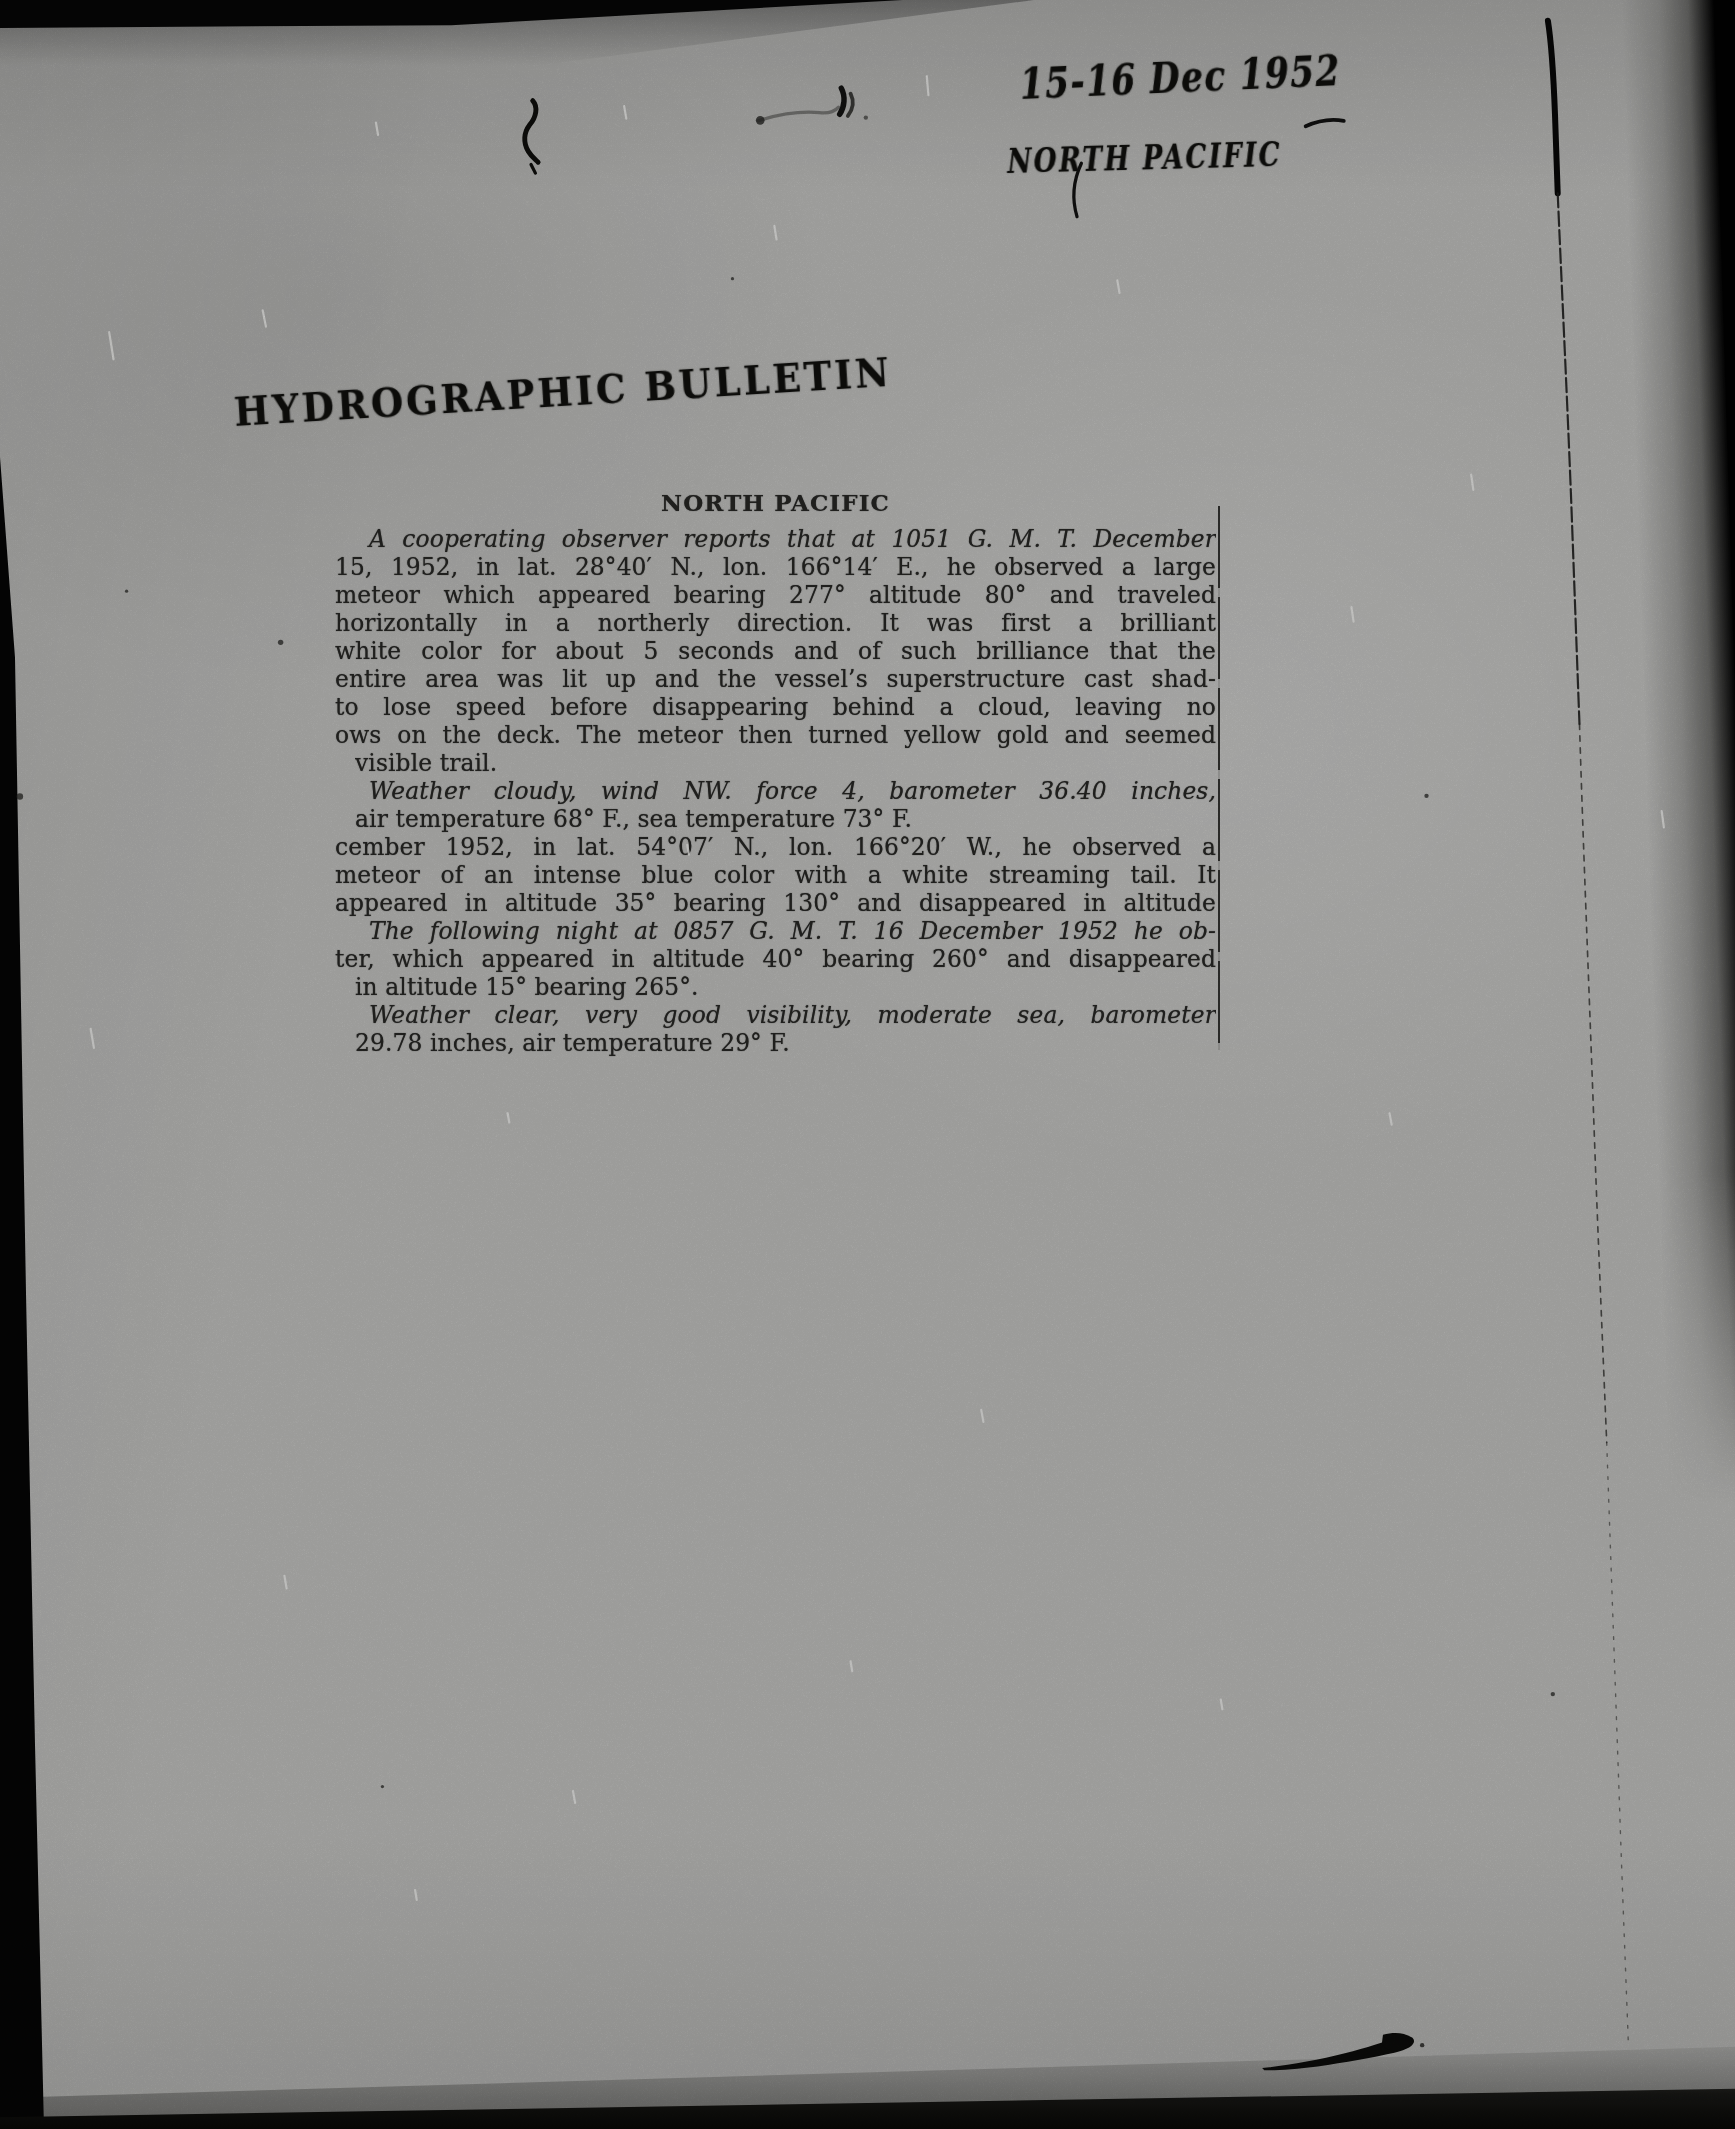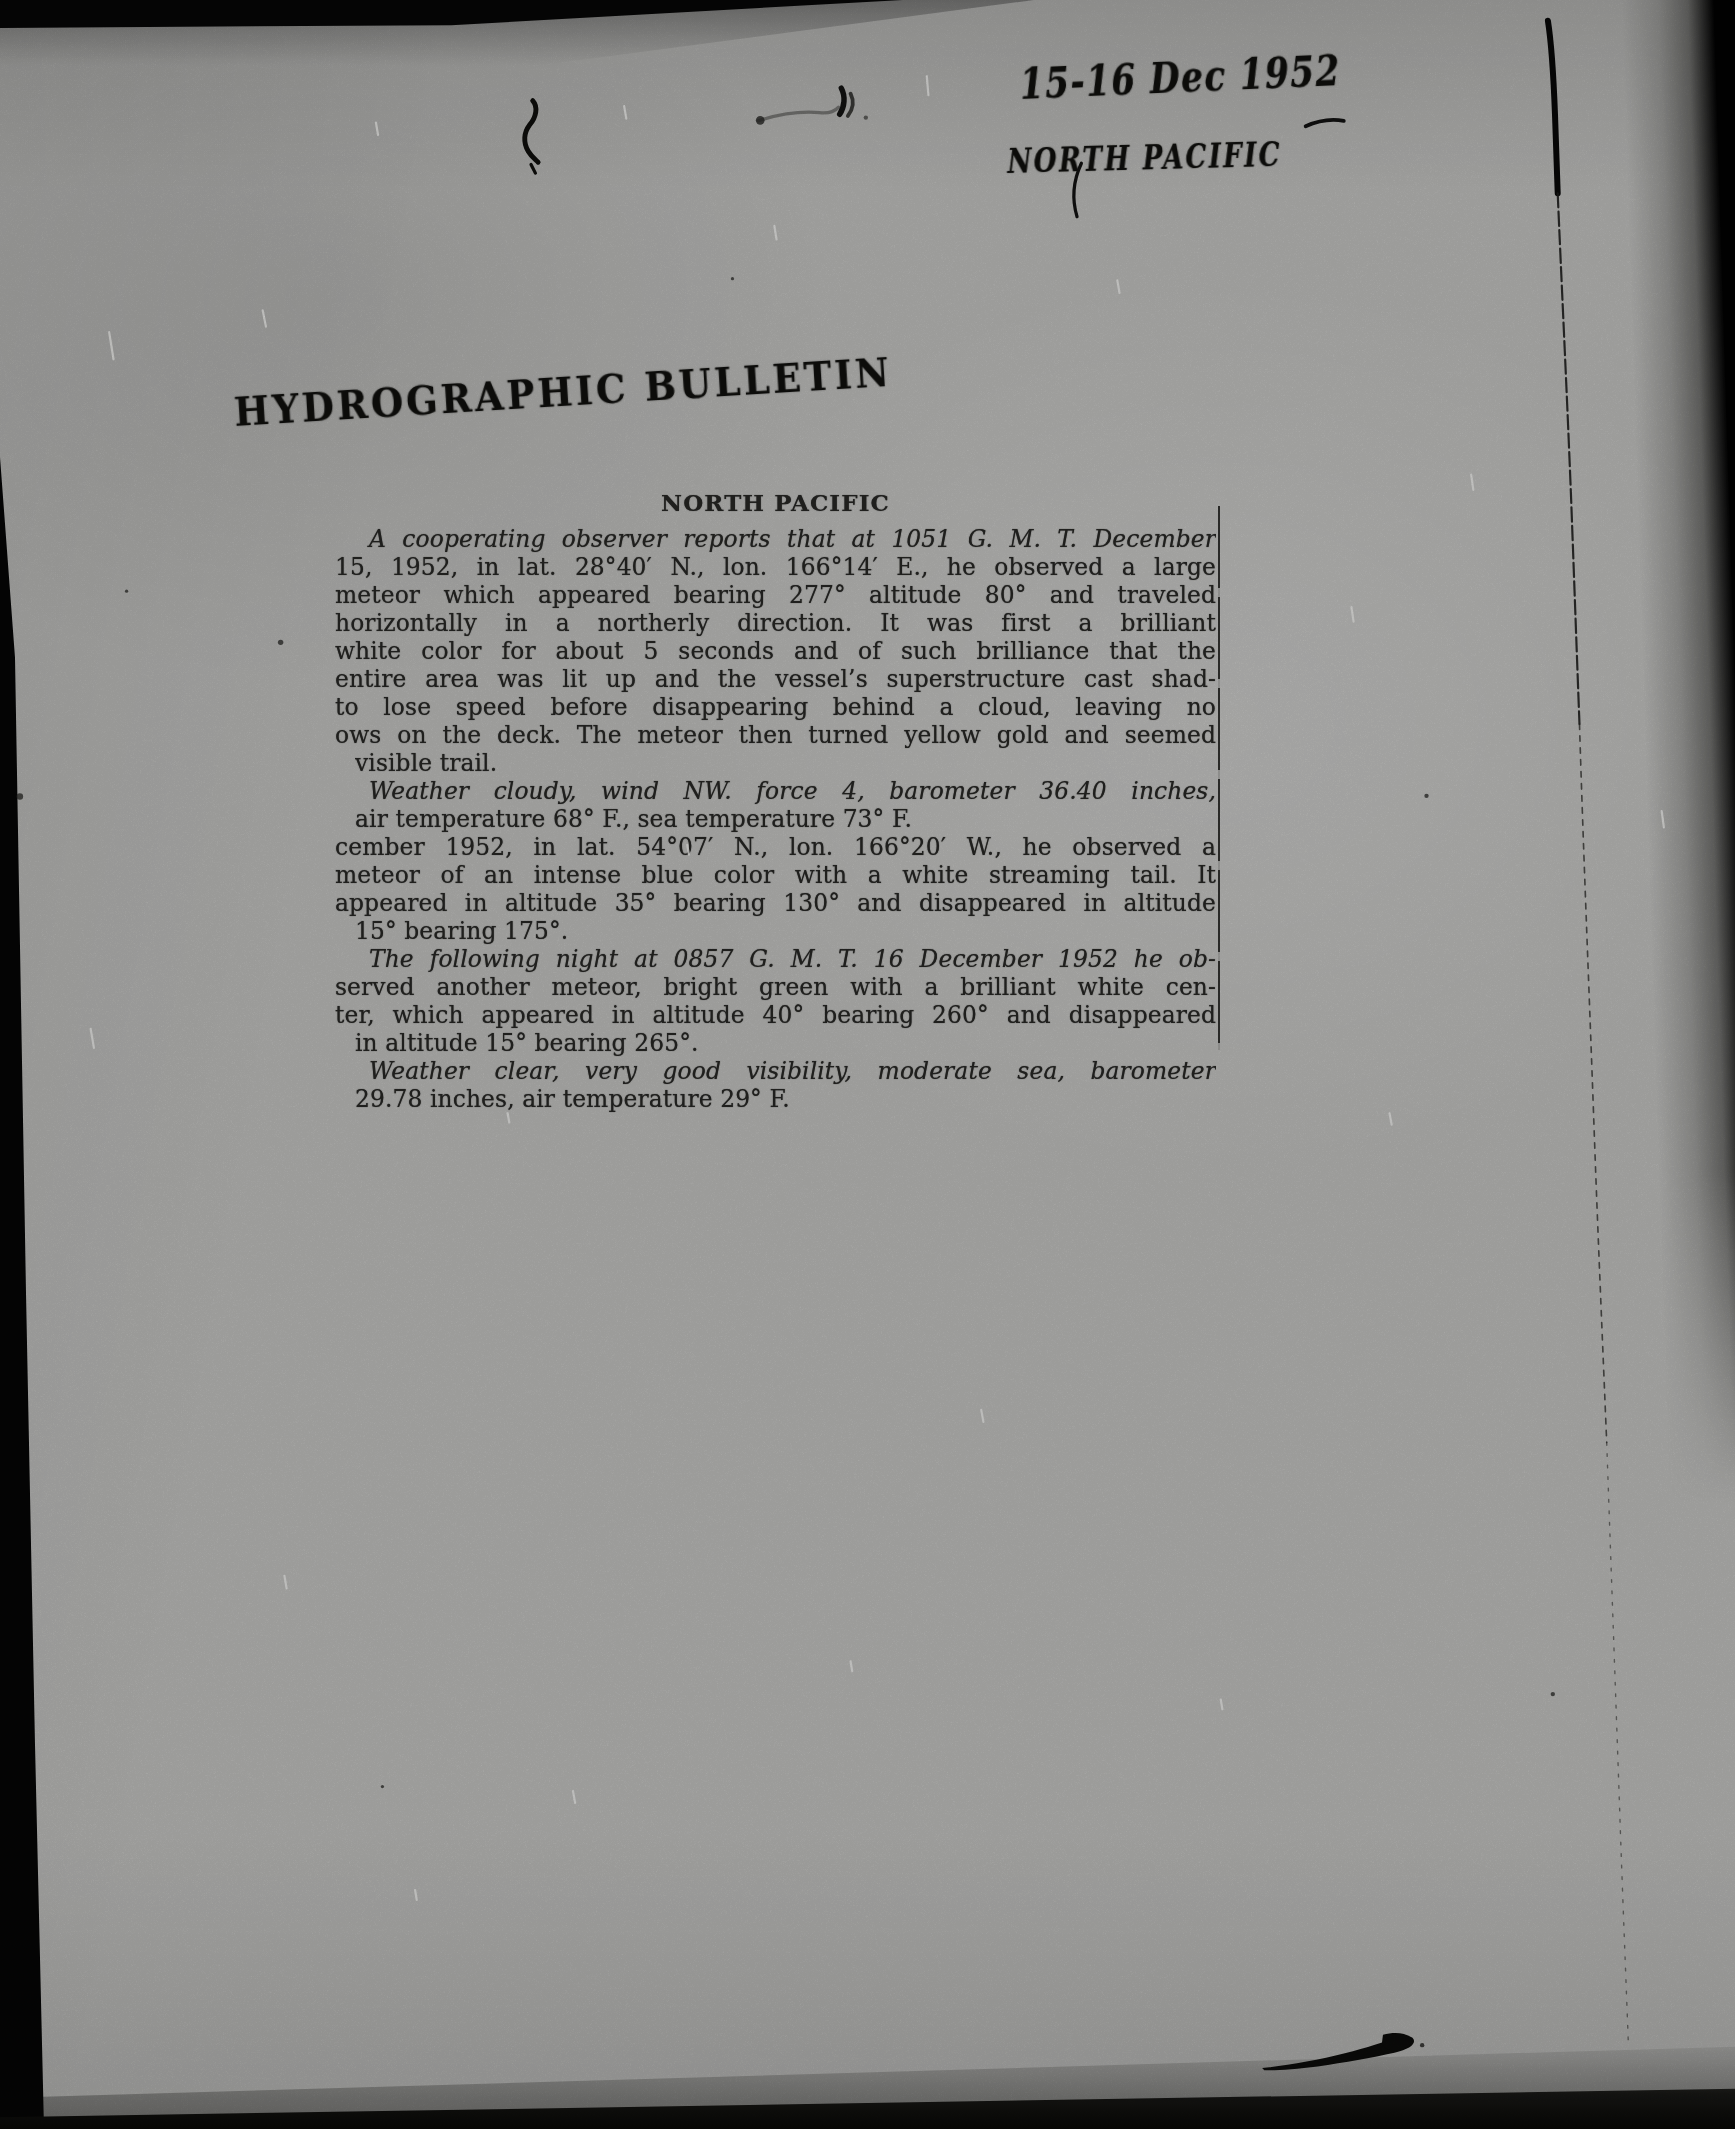--- a/index.html
+++ b/index.html
@@ -140,24 +140,22 @@
     <div class="tline">to lose speed before disappearing behind a cloud, leaving no</div>
     <div class="tline">ows on the deck. The meteor then turned yellow gold and seemed</div>
     <div class="tline last">visible trail.</div>
 
     <div class="tline first">Weather cloudy, wind NW. force 4, barometer 36.40 inches,</div>
     <div class="tline last">air temperature 68° F., sea temperature 73° F.</div>
 
     <div class="tline">cember 1952, in lat. 54°07′ N., lon. 166°20′ W., he observed a</div>
     <div class="tline">meteor of an intense blue color with a white streaming tail. It</div>
     <div class="tline">appeared in altitude 35° bearing 130° and disappeared in altitude</div>
-    <div class="tline last">15° bearing 175°.</div>
 
     <div class="tline first">The following night at 0857 G. M. T. 16 December 1952 he ob-</div>
-    <div class="tline">served another meteor, bright green with a brilliant white cen-</div>
     <div class="tline">ter, which appeared in altitude 40° bearing 260° and disappeared</div>
     <div class="tline last">in altitude 15° bearing 265°.</div>
 
     <div class="tline first">Weather clear, very good visibility, moderate sea, barometer</div>
     <div class="tline last">29.78 inches, air temperature 29° F.</div>
   </div>
 
   <div class="clip-rule"></div>
 
   <svg class="defects" width="1736" height="2129" viewBox="0 0 3188 3911" xmlns="http://www.w3.org/2000/svg">

